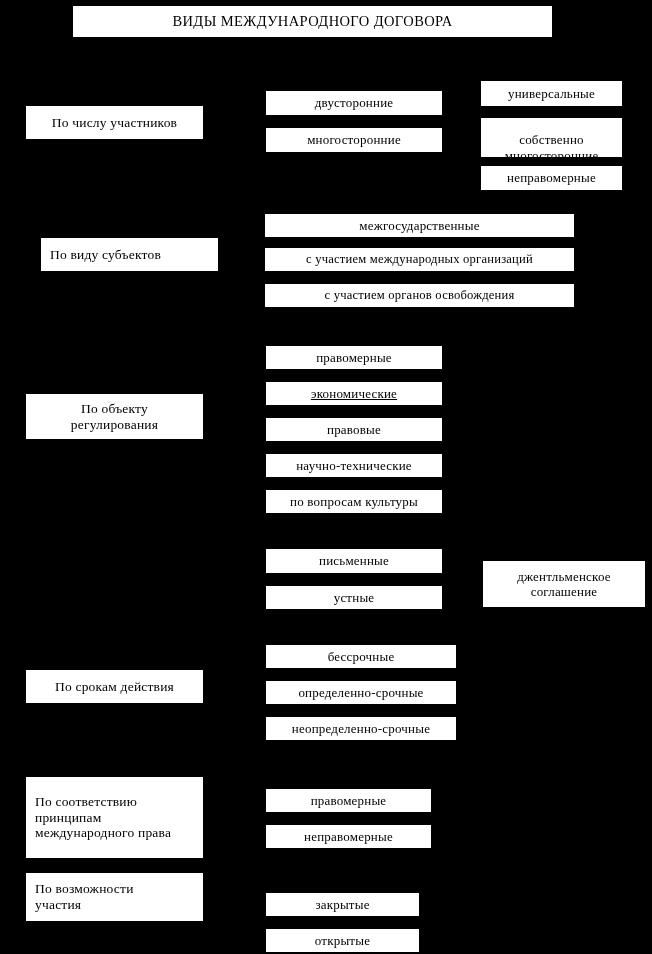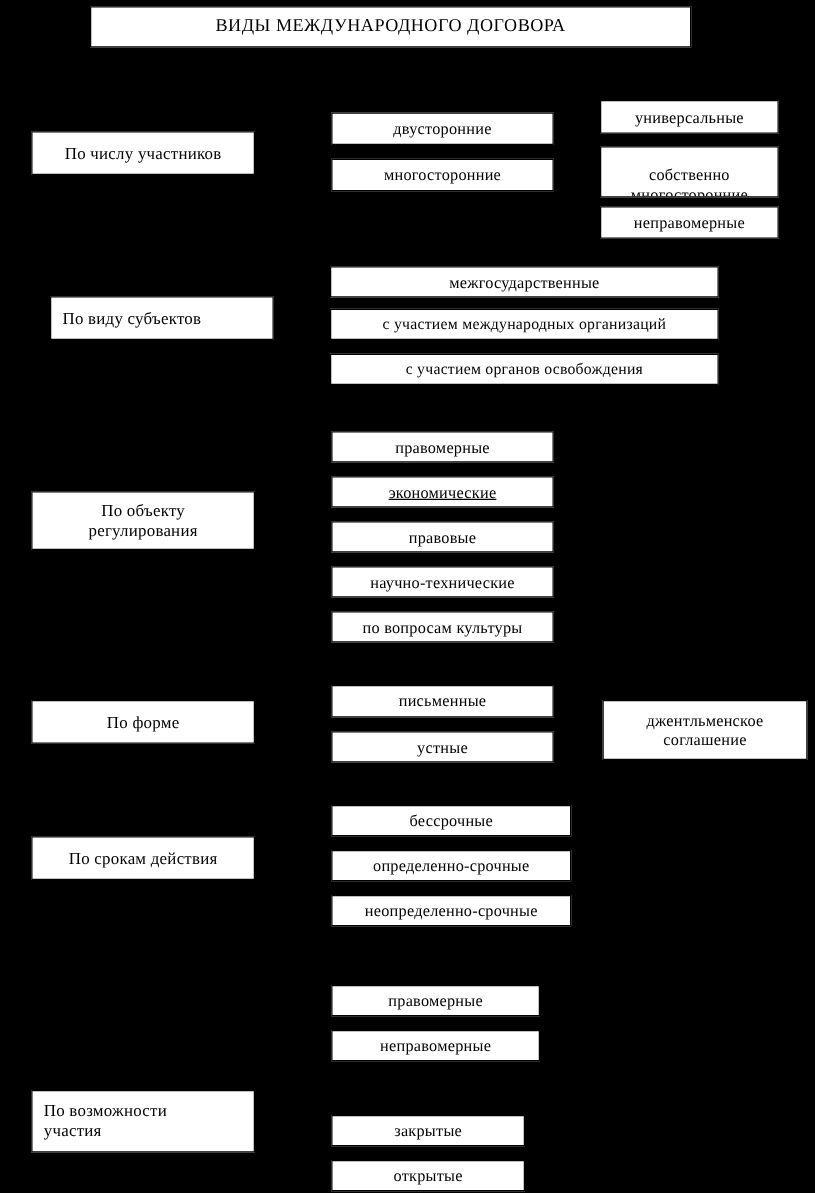--- a/index.html
+++ b/index.html
@@ -60,25 +60,25 @@
     </div>
     <div class="node cat-node" style="left: 25px; top: 105px; width: 179px; height: 35px;">
       <div style="width: 100%;">По числу участников</div>
     </div>
     <div class="node cat-node left-align" style="left: 40px; top: 237px; width: 179px; height: 35px;">
       <div style="width: 100%;">По виду субъектов</div>
     </div>
     <div class="node cat-node" style="left: 25px; top: 393px; width: 179px; height: 47px;">
       <div style="width: 100%;">По объекту<br>регулирования</div>
     </div>
-    <div class="node cat-node" style="left: 25px; top: 560px; width: 179px; height: 35px;">
-      <div style="width: 100%;">По форме</div>
-    </div>
     <div class="node cat-node" style="left: 25px; top: 669px; width: 179px; height: 35px;">
       <div style="width: 100%;">По срокам действия</div>
+    </div>
+    <div class="node cat-node left-align" style="left: 25px; top: 776px; width: 179px; height: 83px;">
+      <div style="width: 100%;">По соответствию<br>принципам<br>международного права</div>
     </div>
     <div class="node cat-node left-align" style="left: 25px; top: 872px; width: 179px; height: 50px;">
       <div style="width: 100%;">По возможности<br>участия</div>
     </div>
     <div class="node item-node" style="left: 265px; top: 90px; width: 178px; height: 26px;">
       <div style="width: 100%;">двусторонние</div>
     </div>
     <div class="node item-node" style="left: 265px; top: 127px; width: 178px; height: 26px;">
       <div style="width: 100%;">многосторонние</div>
     </div>

